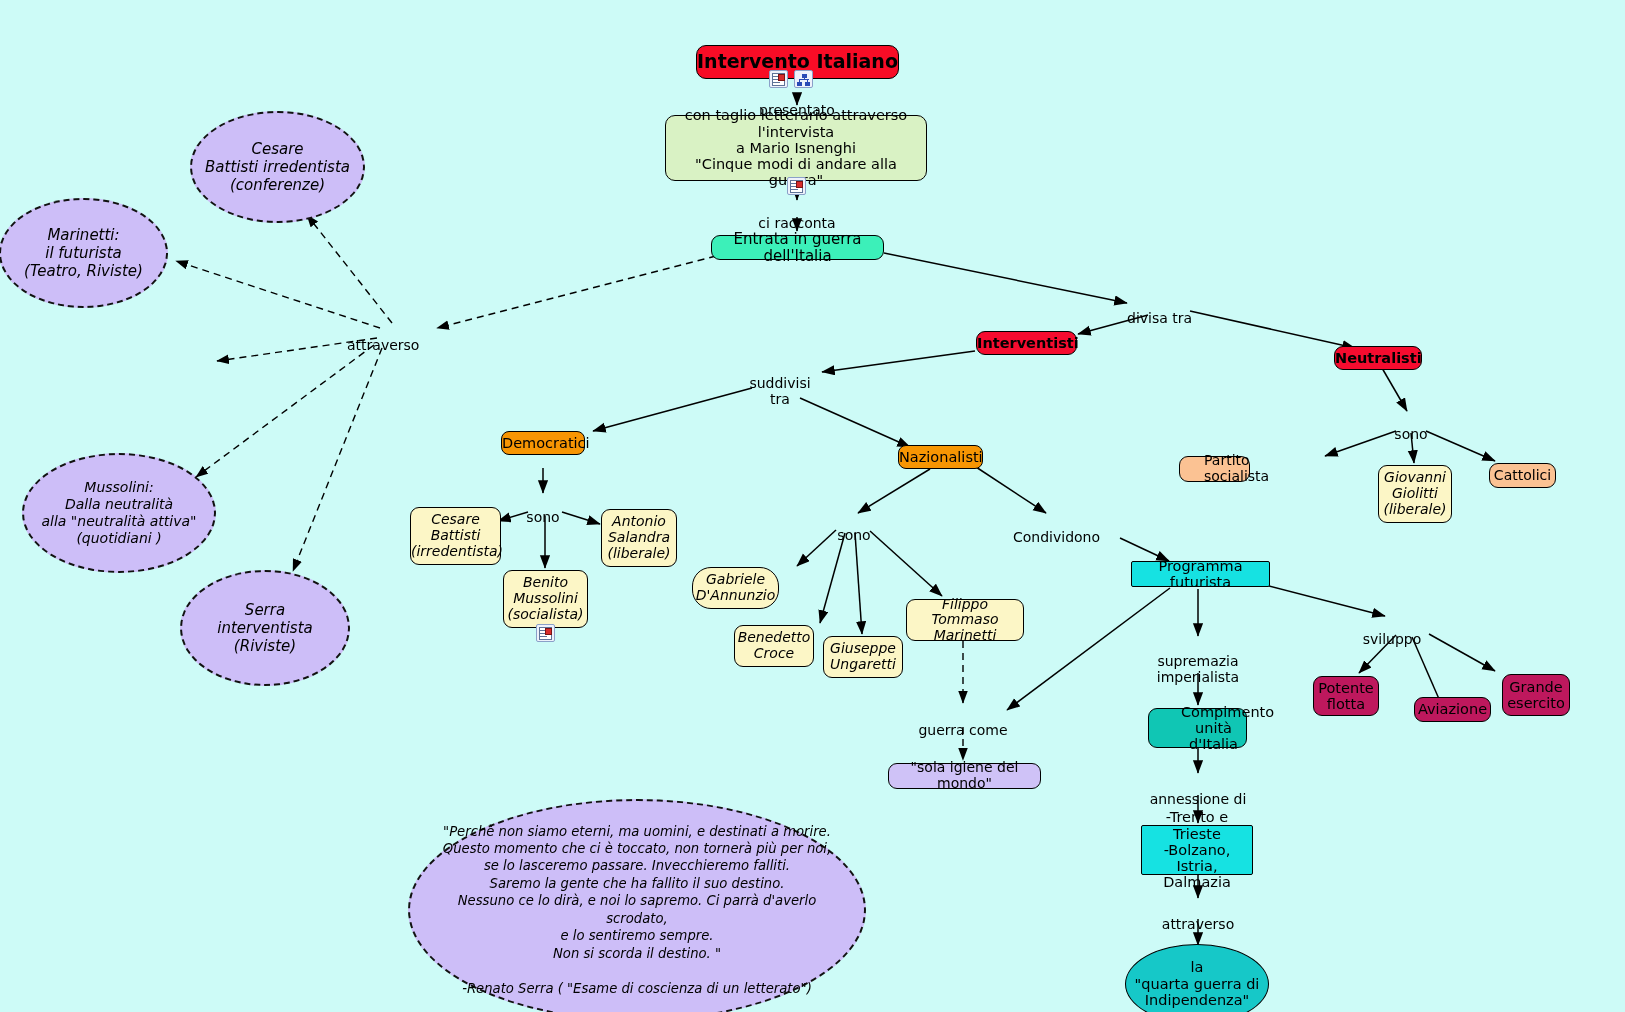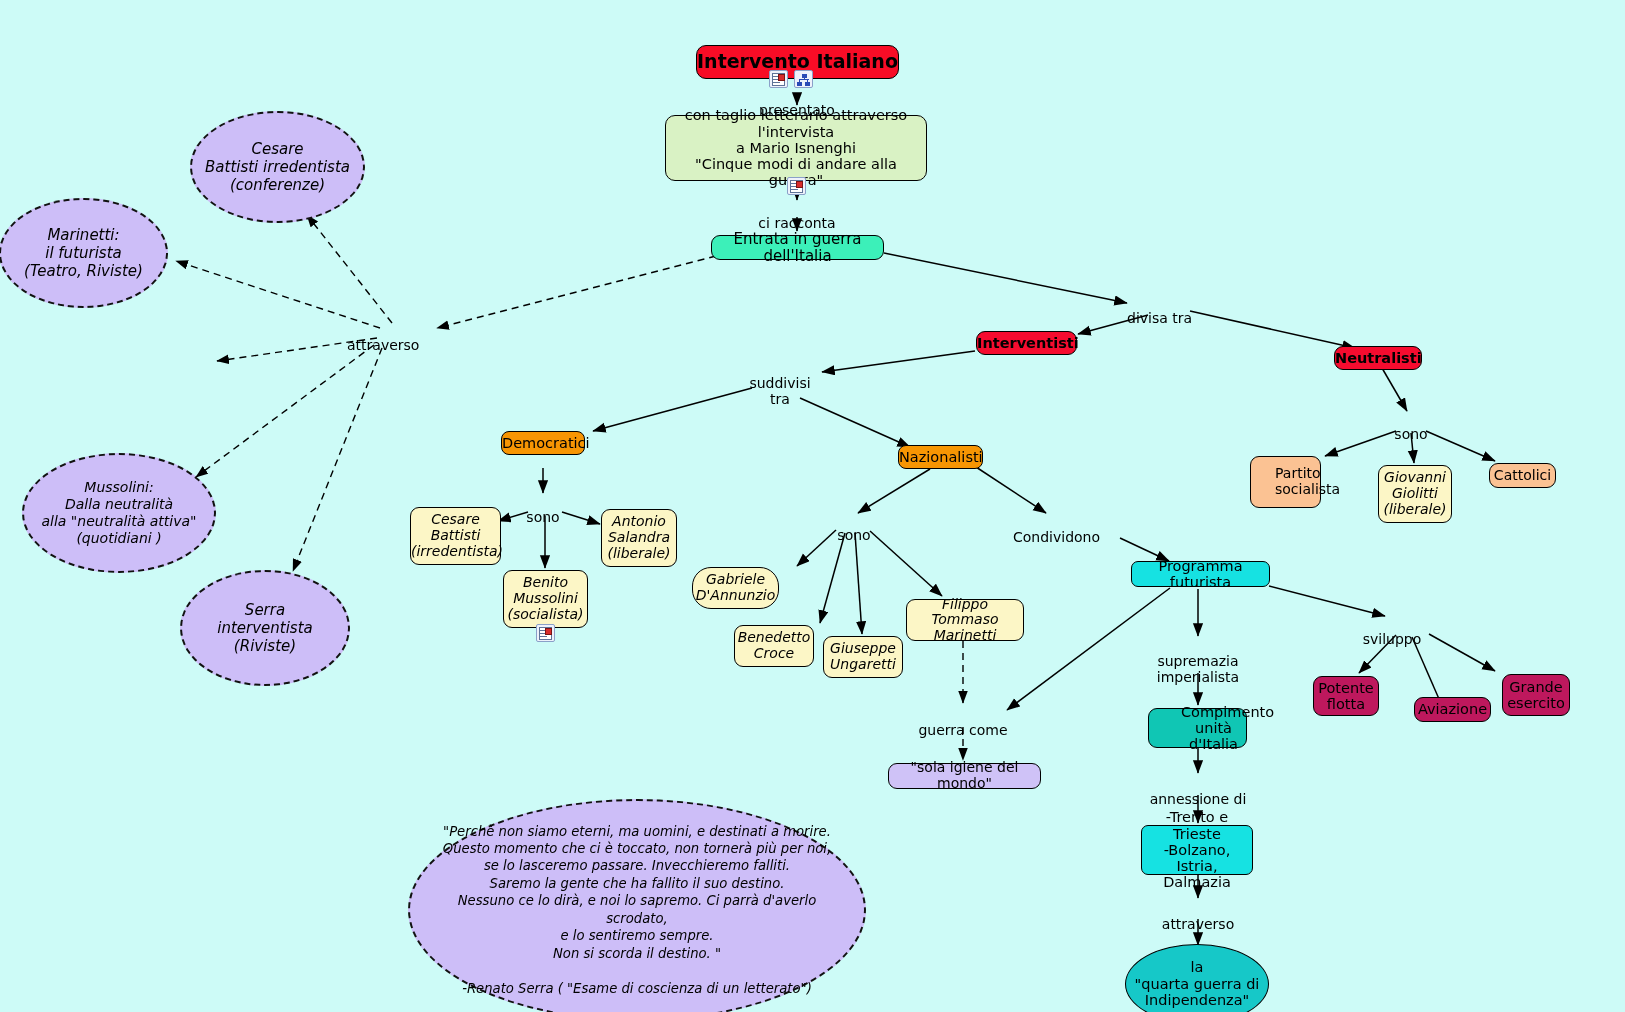--- a/index.html
+++ b/index.html
@@ -17,21 +17,21 @@
   .node span{display:block;width:100%;white-space:pre-line;}
 
   .n-title{background:#f80c26;border:1px solid #000;border-radius:10px;
            font-weight:bold;font-size:19px;color:#000;}
   .n-green{background:#d9f2c4;border:1px solid #000;border-radius:10px;font-size:14.5px;}
   .n-mint{background:#3cf0b9;border:1px solid #000;border-radius:9px;font-size:15px;}
   .n-red{background:#f50c2f;border:1px solid #000;border-radius:9px;font-weight:bold;font-size:14.5px;}
   .n-orange{background:#f79503;border:1px solid #000;border-radius:8px;font-size:14.5px;}
   .n-peach{background:#fbc293;border:1px solid #000;border-radius:9px;font-size:14px;}
   .n-cream{background:#fcf6c6;border:1px solid #000;border-radius:9px;font-size:14px;font-style:italic;}
-  .n-cyan{background:#16e2e2;border:1px solid #000;border-radius:7px;font-size:14.5px;}
+  .n-cyan{background:#16e2e2;border:1px solid #000;border-radius:2px;font-size:14.5px;}
   .n-teal{background:#10c6b4;border:1px solid #000;border-radius:9px;font-size:14.5px;padding-left:32px;}
   .n-blue{background:#be185d;border:1px solid #000;border-radius:9px;font-size:14.5px;}
   .n-lilacbox{background:#cfc2f7;border:1px solid #000;border-radius:9px;font-size:14px;}
 
   
   .oval{position:absolute;background:#cdbef8;border:2px dashed #111;border-radius:50%;
         display:flex;align-items:center;justify-content:center;text-align:center;
         font-style:italic;font-size:15px;line-height:1.2;box-sizing:border-box;}
   .oval span{display:block;width:100%;white-space:pre-line;}
 
@@ -234,21 +234,21 @@
   </div>
 
   <div class="node n-orange" style="left:501px;top:388px;width:84px;height:24px;">
     <span>Democratici</span>
   </div>
 
   <div class="node n-orange" style="left:898px;top:402px;width:85px;height:24px;">
     <span>Nazionalisti</span>
   </div>
 
-  <div class="node n-peach" style="left:1250px;top:413px;width:71px;height:52px;padding-left:24px;">
+  <div class="node n-peach" style="left:1179px;top:413px;width:71px;height:26px;padding-left:24px;">
     <span>Partito
 socialista</span>
   </div>
 
   <div class="node n-cream" style="left:1378px;top:422px;width:74px;height:58px;">
     <span>Giovanni
 Giolitti
 (liberale)</span>
   </div>
 

